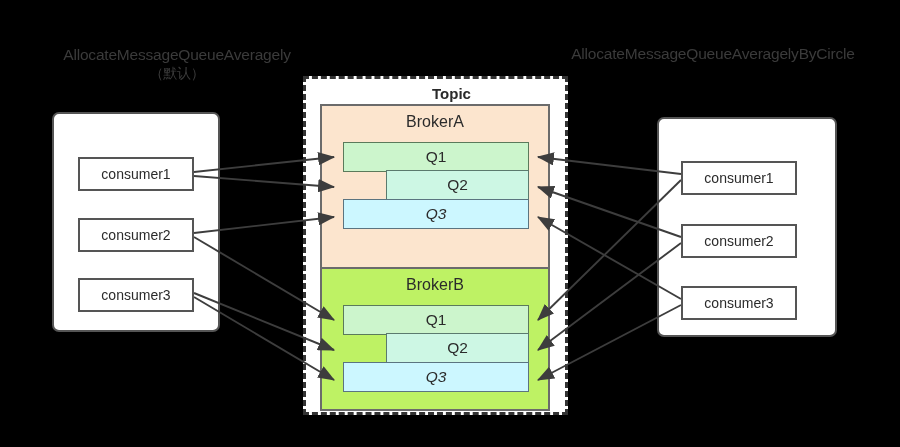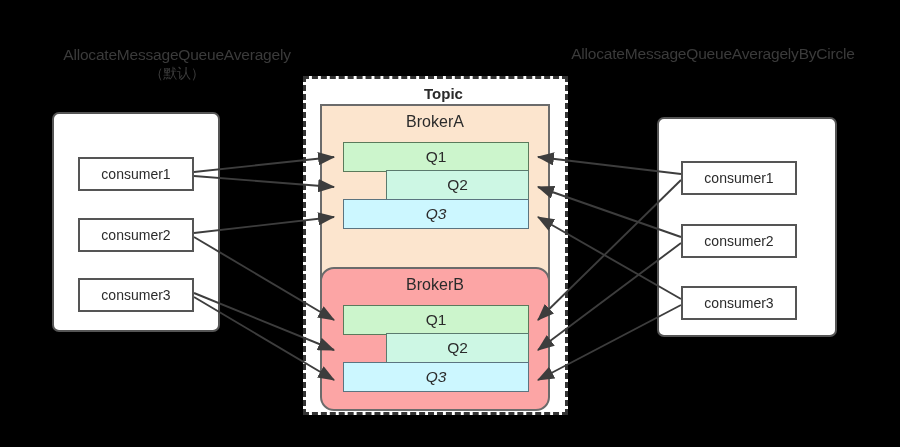--- a/index.html
+++ b/index.html
@@ -89,21 +89,21 @@
     top: 76px;
     width: 265px;
     height: 339px;
     background: #ffffff;
     border: 3px dashed #333333;
     box-sizing: border-box;
     z-index: 1;
   }
   #topic-label {
     position: absolute;
-    left: 8px;
+    left: 16px;
     top: 6px;
     width: 100%;
     text-align: center;
     font-size: 15px;
     font-weight: bold;
     color: #2b2b2b;
   }
 
   
   .broker {
@@ -111,22 +111,21 @@
     border: 2px solid #6b6b6b;
     box-sizing: border-box;
     z-index: 2;
   }
   #broker-a {
     left: 320px; top: 104px; width: 230px; height: 180px;
     background: #fce5ce;
   }
   #broker-b {
     left: 320px; top: 267px; width: 230px; height: 144px;
-    background: #fca5a5;
-    border-radius: 14px;
+    background: #bef264;
   }
   .broker-label {
     position: absolute;
     left: 0; top: 7px;
     width: 100%;
     text-align: center;
     font-size: 16px;
     color: #2b2b2b;
   }
   .queue-stack {

